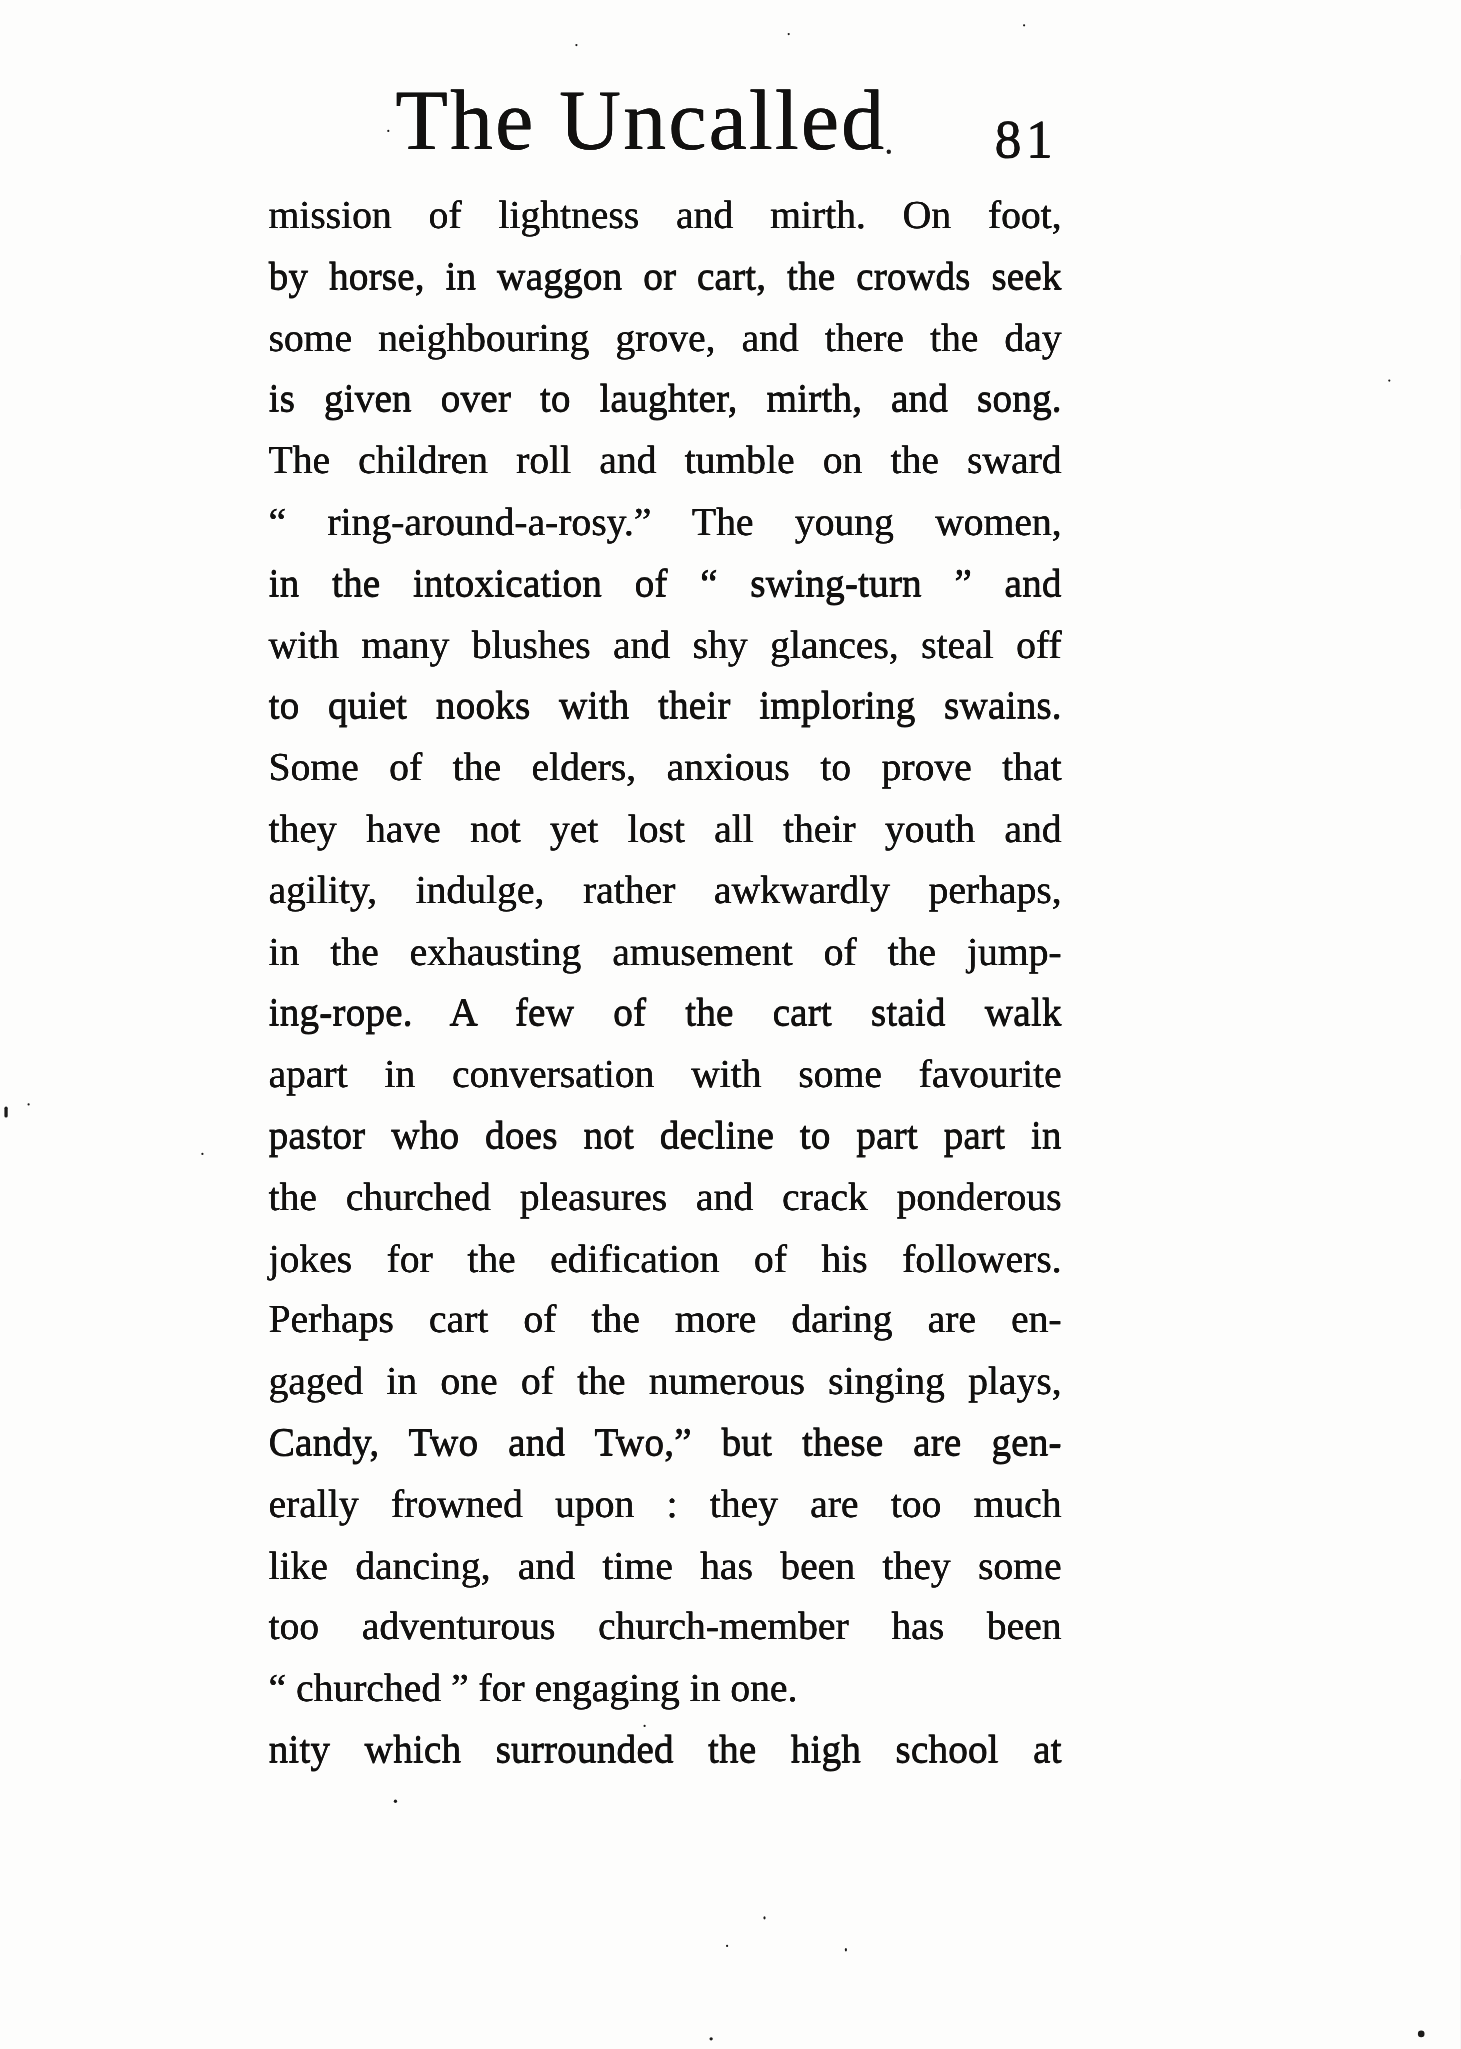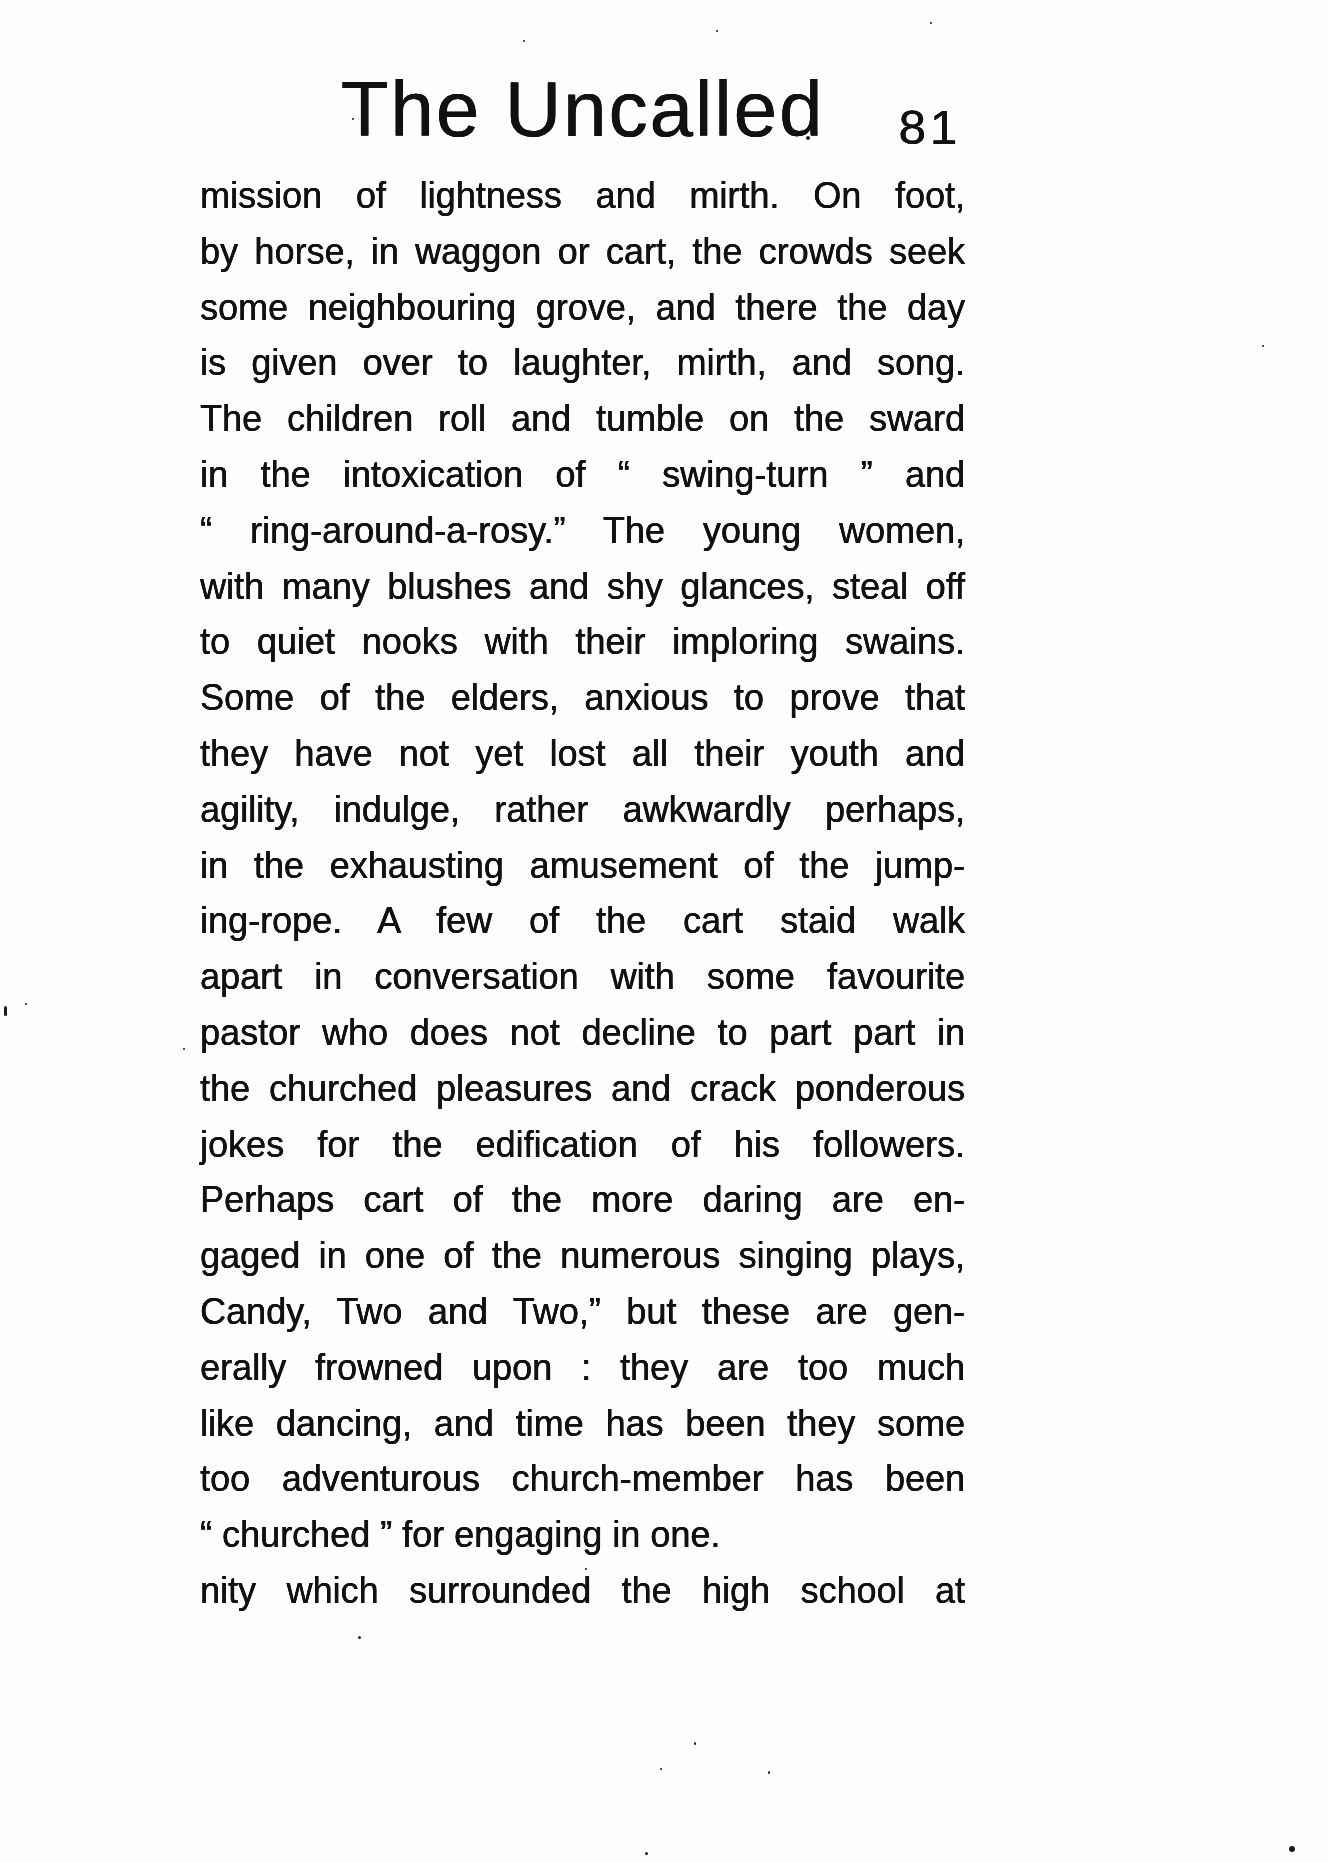--- a/index.html
+++ b/index.html
@@ -1,40 +1,41 @@
 <!DOCTYPE html>
 <html style="--ink: #121110; --paper: #fdfdfc;"><head>
 <meta charset="utf-8">
 <style>
   html,body{margin:0;padding:0;background:#e8e8e8;}
   .page{
     position:relative;
     width:1328px;height:1863px;
     background:var(--paper,#fdfdfc);
-    font-family:Liberation Sans, sans-serif;
+    font-family:Liberation Serif, serif;
     color:var(--ink,#121110);
     overflow:hidden;
     margin:0 auto;
   }
   .header{position:absolute;left:200px;top:56px;width:765px;height:106px;}
   .title{
     position:absolute;left:50%;top:0;transform:translateX(-50%);
     font-size:78px;line-height:106px;white-space:nowrap;letter-spacing:2px;
     text-shadow:0.4px 0 0 currentColor,0 0.4px 0 currentColor;
   }
   .pagenum{
     position:absolute;right:4px;top:18px;
     font-size:49px;line-height:106px;letter-spacing:4px;
     text-shadow:0.4px 0 0 currentColor,0 0.4px 0 currentColor;
   }
   .body{position:absolute;left:200px;top:168px;width:765px;}
   .line{
     font-size:36px;line-height:55.8px;
     text-align:justify;text-align-last:justify;
     text-shadow:0.35px 0 0 currentColor,0 0.35px 0 currentColor;
+    margin-left:44px;
   }
   .line.endline{text-align-last:left;}
   .line.indent{text-indent:42px;}
   .speck{position:absolute;background:#1c1b1a;border-radius:50%;}
 </style>
 </head>
 <body>
 
 <div class="page">
 
@@ -42,22 +43,22 @@
     <div class="title">The Uncalled</div>
     <div class="pagenum">81</div>
   </header>
 
   <main class="body">
       <div class="line">mission of lightness and mirth.  On foot,</div>
       <div class="line">by horse, in waggon or cart, the crowds seek</div>
       <div class="line">some neighbouring grove, and there the day</div>
       <div class="line">is given over to laughter, mirth, and song.</div>
       <div class="line">The children roll and tumble on the sward</div>
+      <div class="line">“ ring-around-a-rosy.”  The young women,</div>
       <div class="line">in the intoxication of “ swing-turn ” and</div>
-      <div class="line">“ ring-around-a-rosy.”  The young women,</div>
       <div class="line">with many blushes and shy glances, steal off</div>
       <div class="line">to quiet nooks with their imploring swains.</div>
       <div class="line">Some of the elders, anxious to prove that</div>
       <div class="line">they have not yet lost all their youth and</div>
       <div class="line">agility, indulge, rather awkwardly perhaps,</div>
       <div class="line">in the exhausting amusement of the jump-</div>
       <div class="line">ing-rope.  A few of the cart staid walk</div>
       <div class="line">apart in conversation with some favourite</div>
       <div class="line">pastor who does not decline to part part in</div>
       <div class="line">the churched pleasures and crack ponderous</div>

